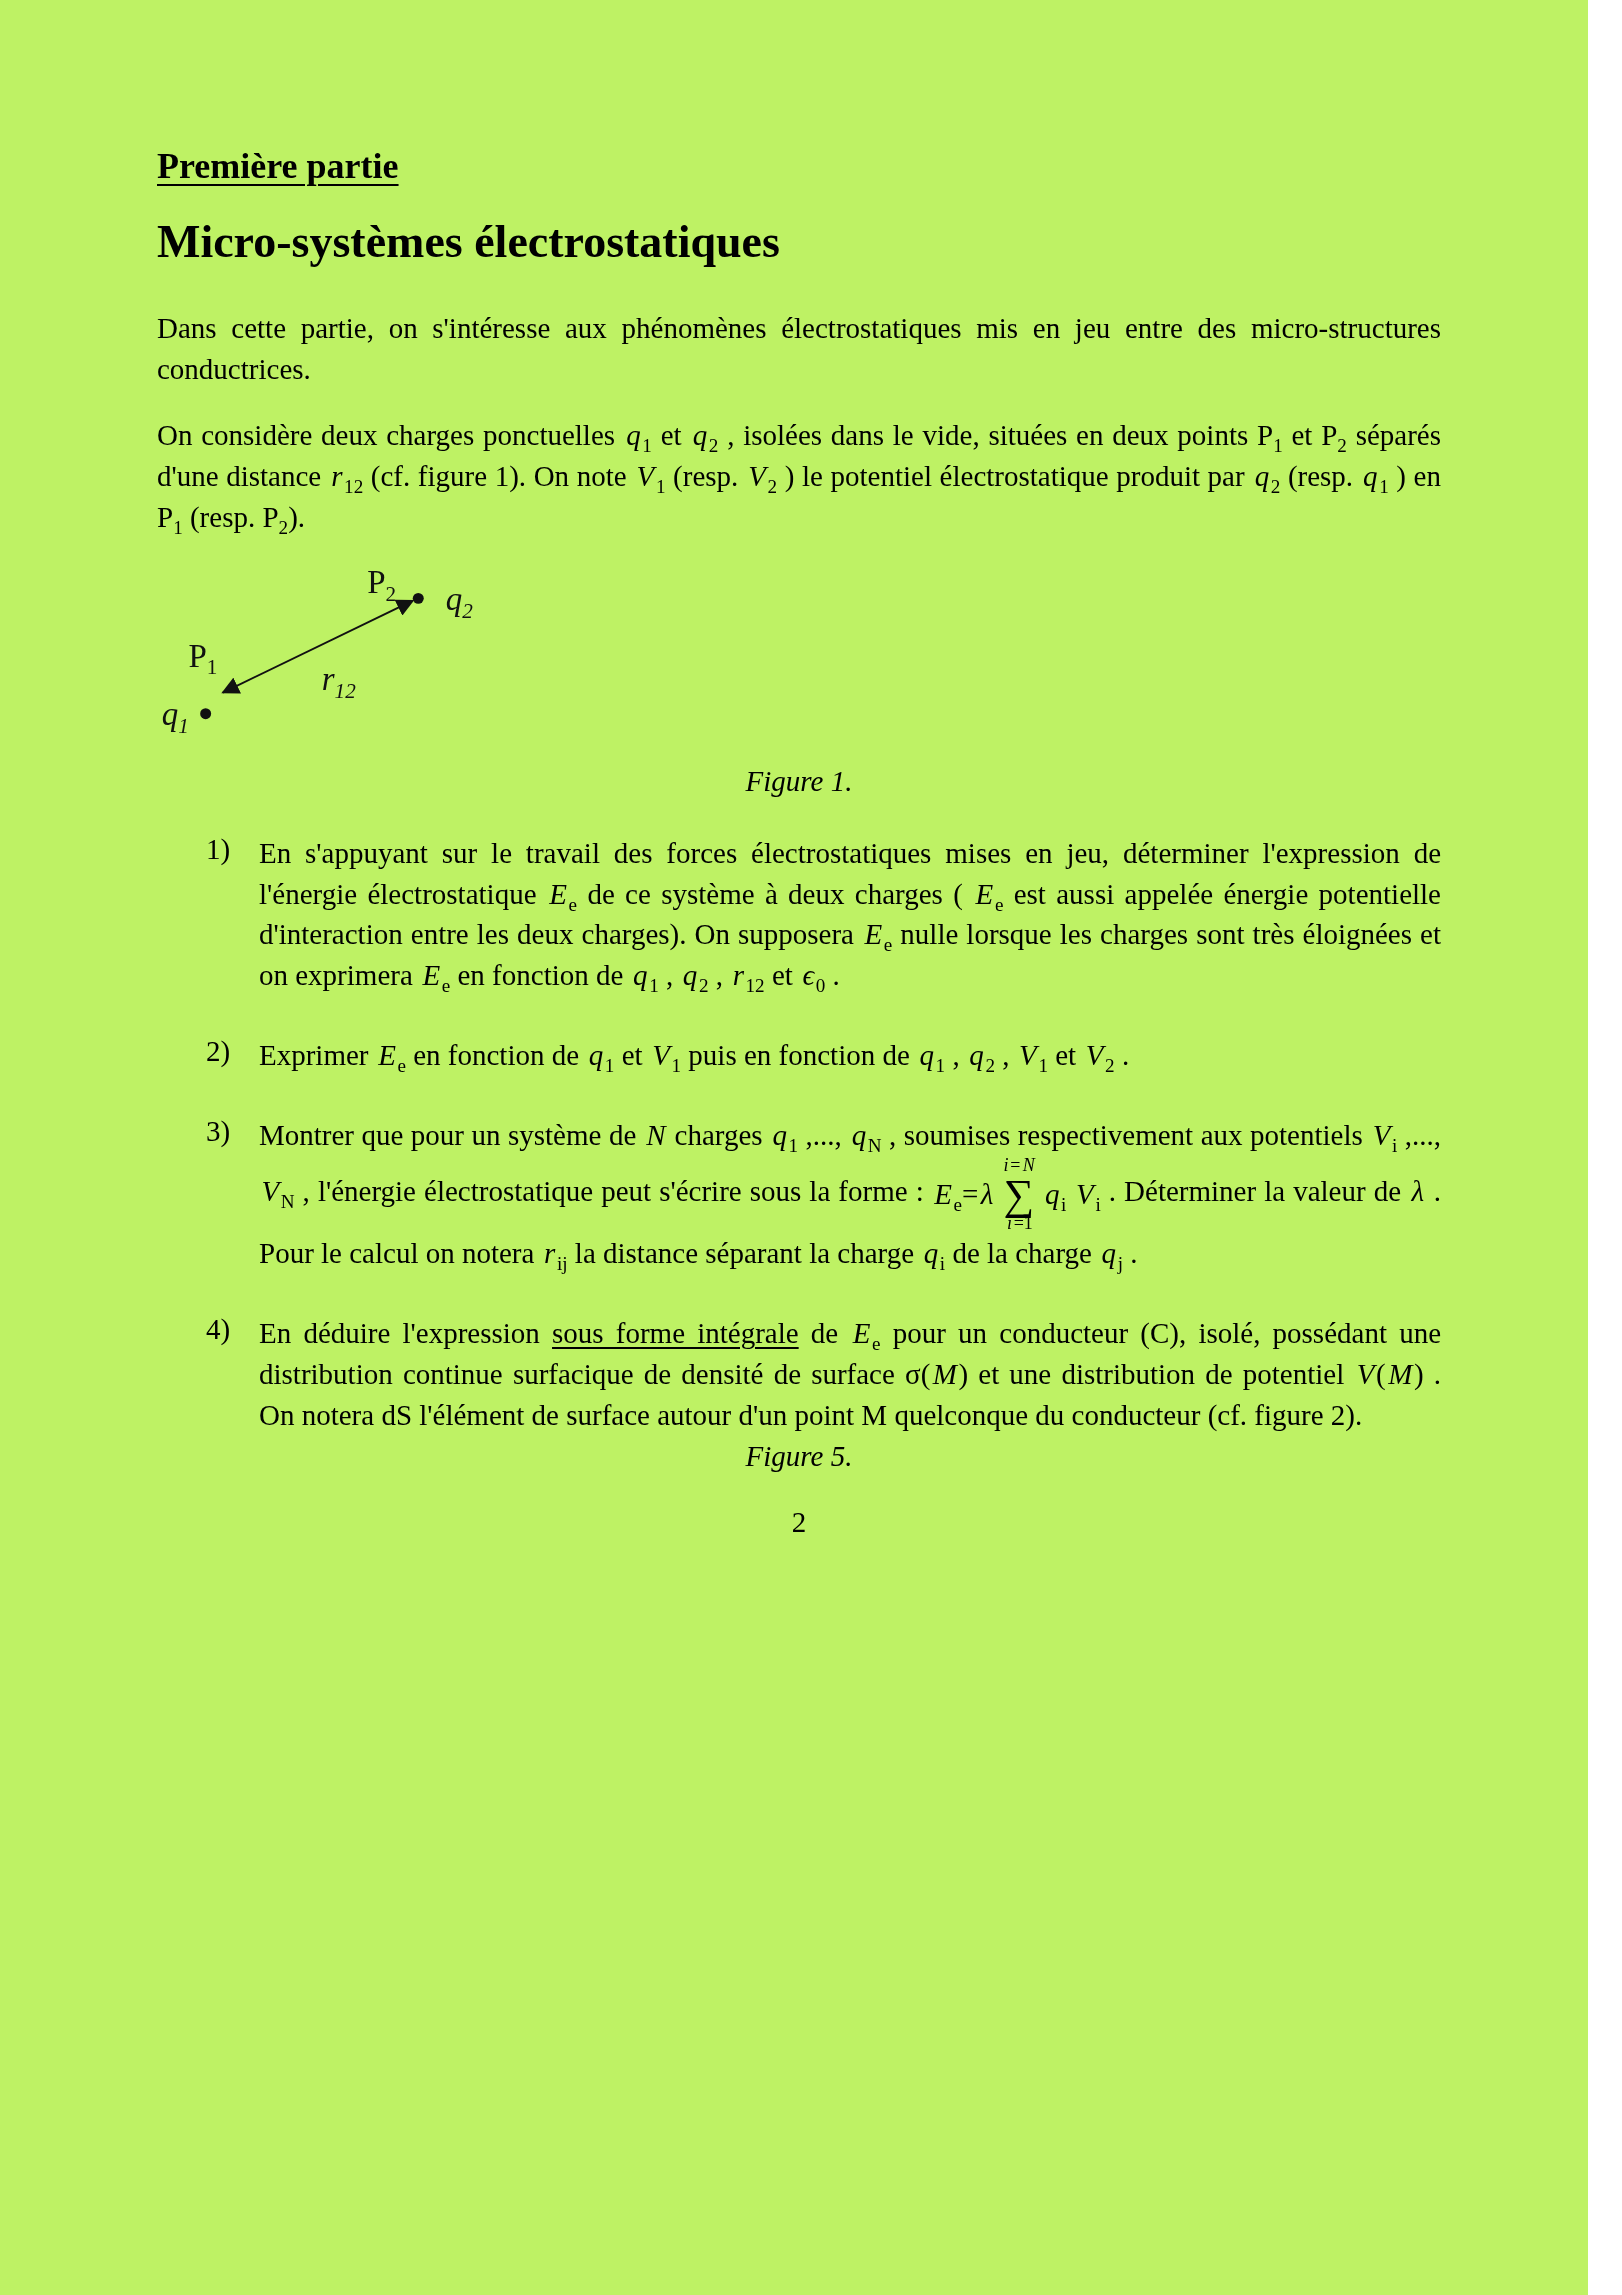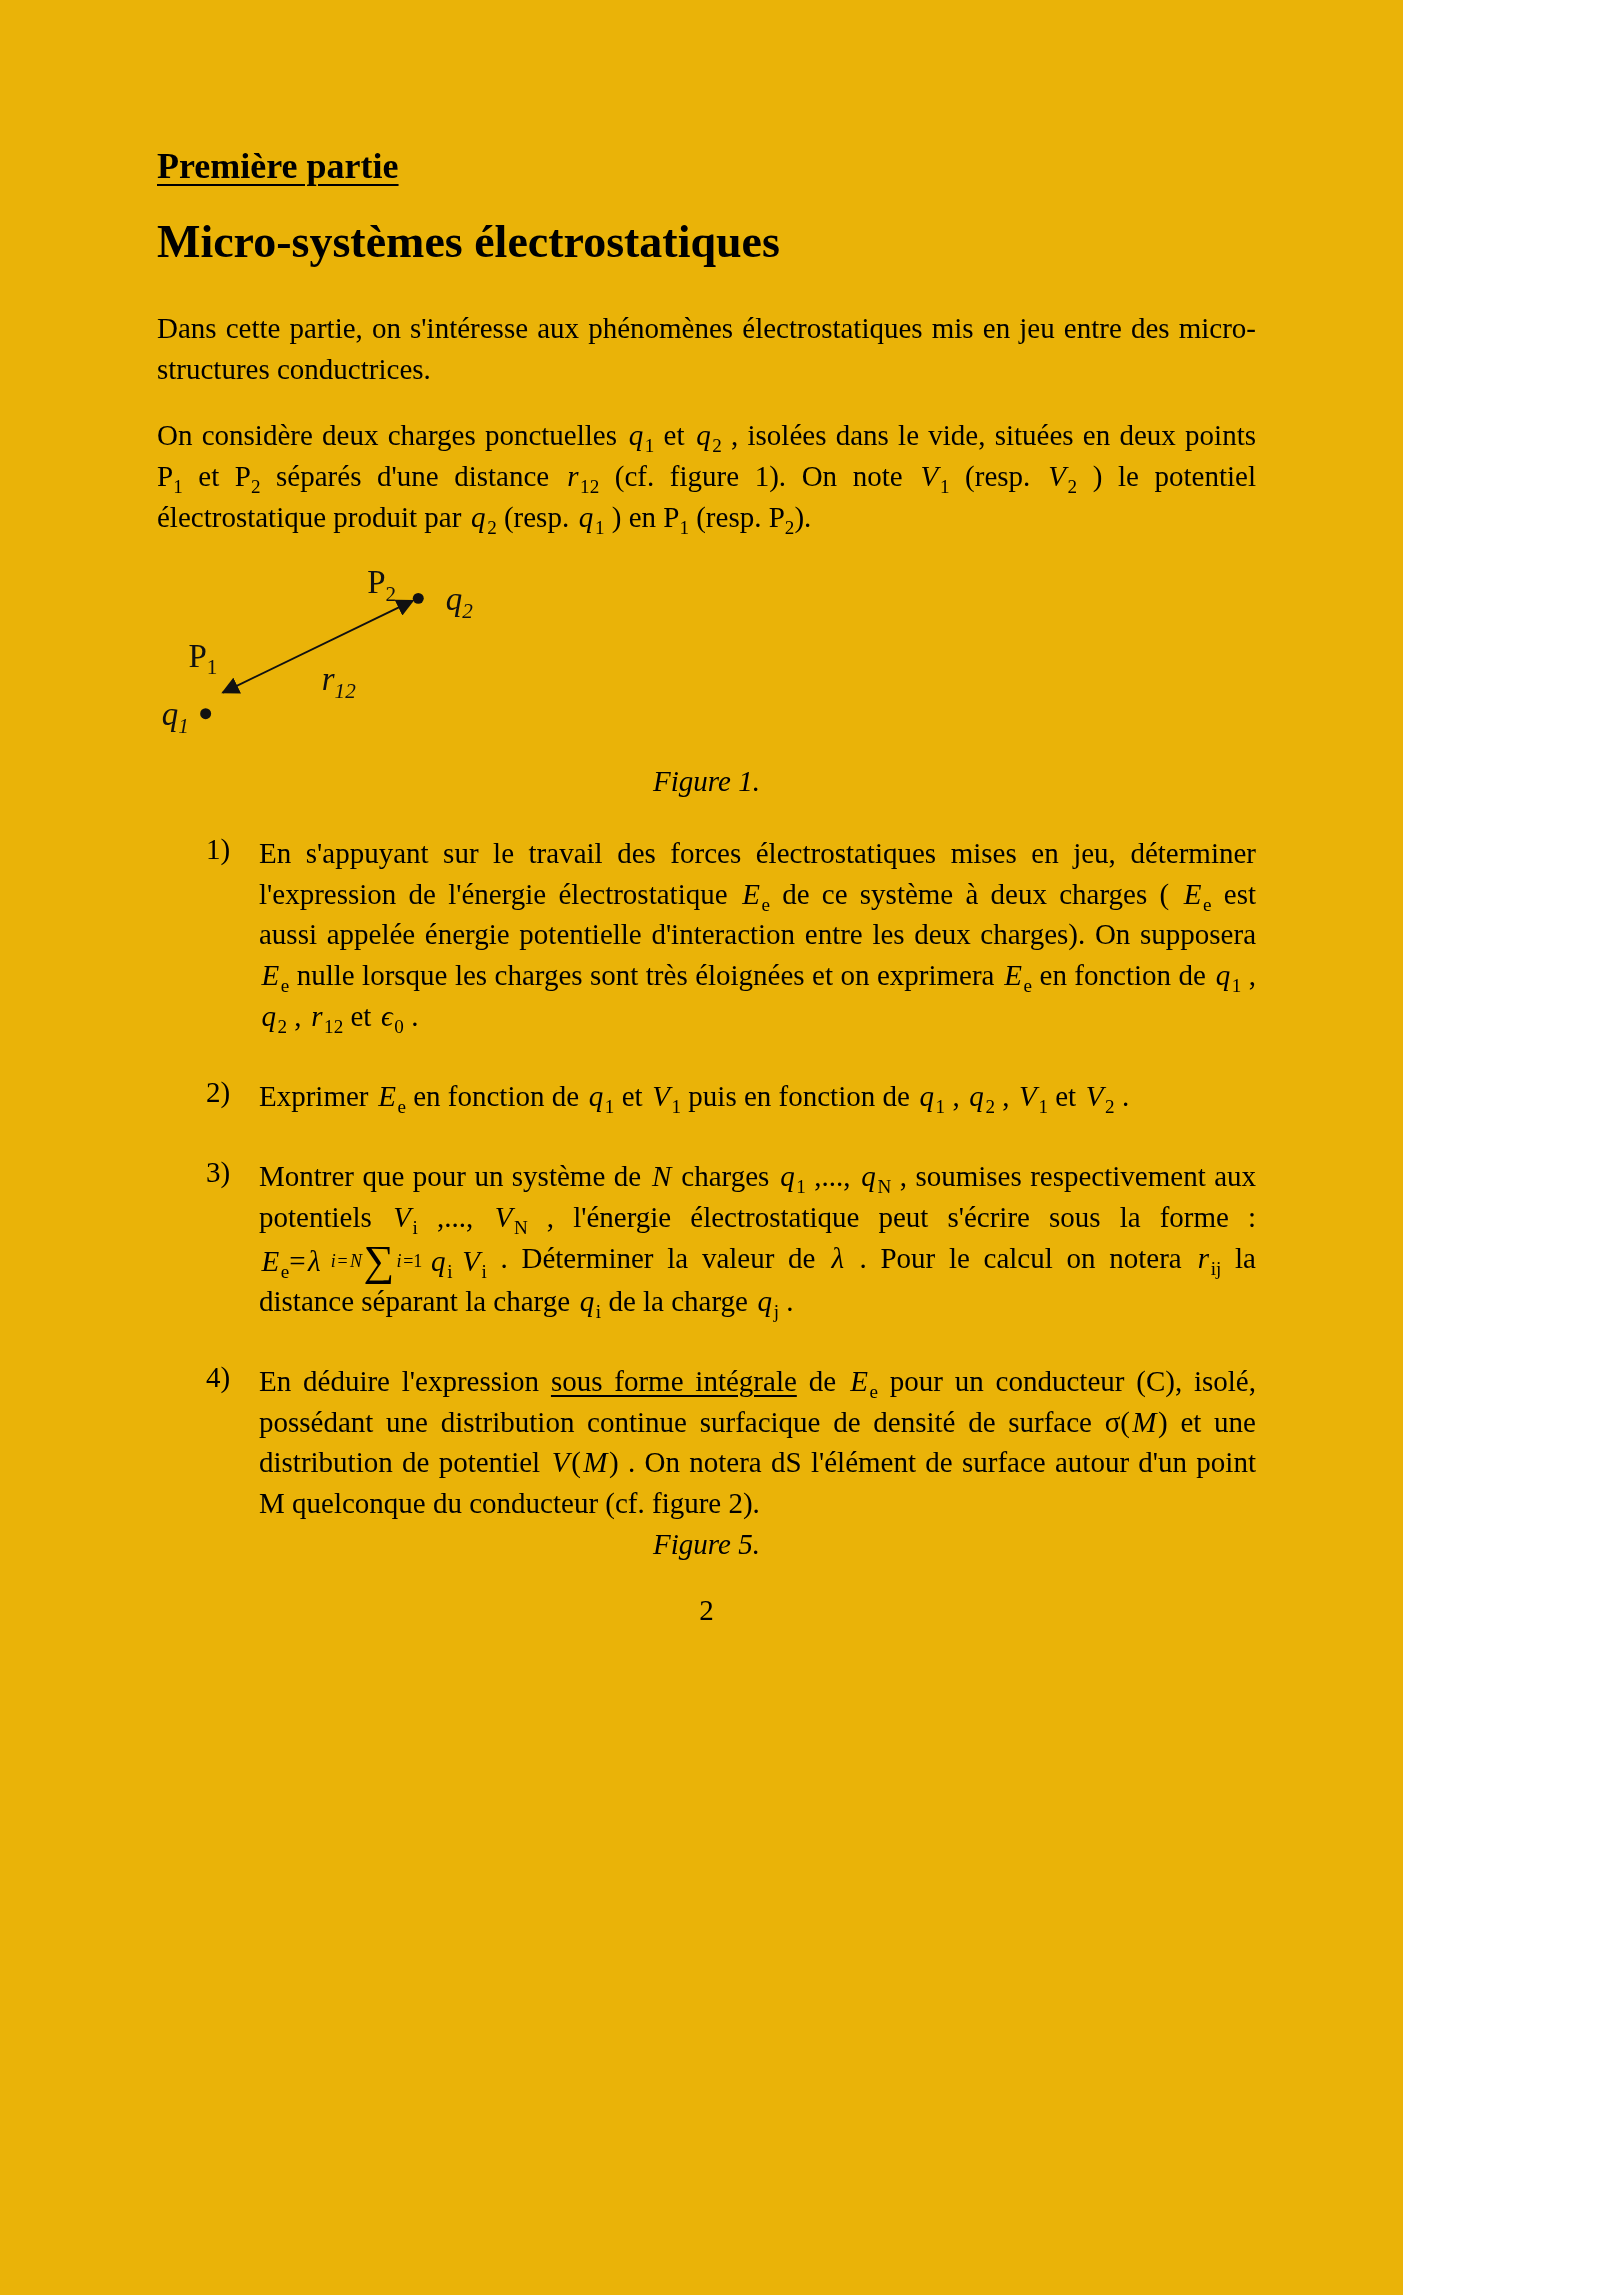--- a/index.html
+++ b/index.html
@@ -4,24 +4,24 @@
 <style>
   * { margin:0; padding:0; box-sizing:border-box; }
   html,body { background:#ffffff; }
   body {
     width:1623px; height:2295px;
     font-family:"Liberation Serif","DejaVu Serif",serif;
     color:#000;
   }
   .page {
     position:relative;
-    width:1403px; height:2295px;
+    width:1588px; height:2295px;
     padding:145px 147px 0 157px;
     overflow:hidden;
-    background:#eab308;
+    background:#bef264;
   }
   .part-title {
     font-size:36px; font-weight:bold;
     text-decoration:underline; text-decoration-thickness:2.4px; text-underline-offset:5.5px;
   }
   .main-title { font-size:46px; font-weight:bold; margin-top:28px; }
   p.body, .item-text {
     font-size:29px; line-height:1.41; text-align:justify;
   }
   .intro { margin-top:40px; }
@@ -43,21 +43,21 @@
   .svgit { font-style:italic; }
   .svgsub { font-size:27px; }
   .svglbl { font-size:42px; }
 
   .problems { margin-top:35px; }
   .item { position:relative; padding-left:102px; margin-top:39px; }
   .item:first-child { margin-top:0; }
   .item-num { position:absolute; left:49px; top:0; font-size:29px; }
 
   .formula { display:inline-flex; align-items:center; white-space:nowrap; vertical-align:middle; line-height:1; }
-  .sum-block { display:inline-flex; flex-direction:row; align-items:center; margin:0 6.3px; line-height:1; }
+  .sum-block { display:inline-flex; flex-direction:column; align-items:center; margin:0 6.3px; line-height:1; }
   .sum-lim { font-size:18px; line-height:1.05; }
   .sum-sigma { font-size:43px; line-height:0.92; }
 
   .fig2-wrap { margin-top:3.1px; margin-left:345px; width:691px; height:331px; }
   .page-number { text-align:center; font-size:29px; margin-top:33px; }
 </style>
 </head>
 <body>
 
 <div class="page">

